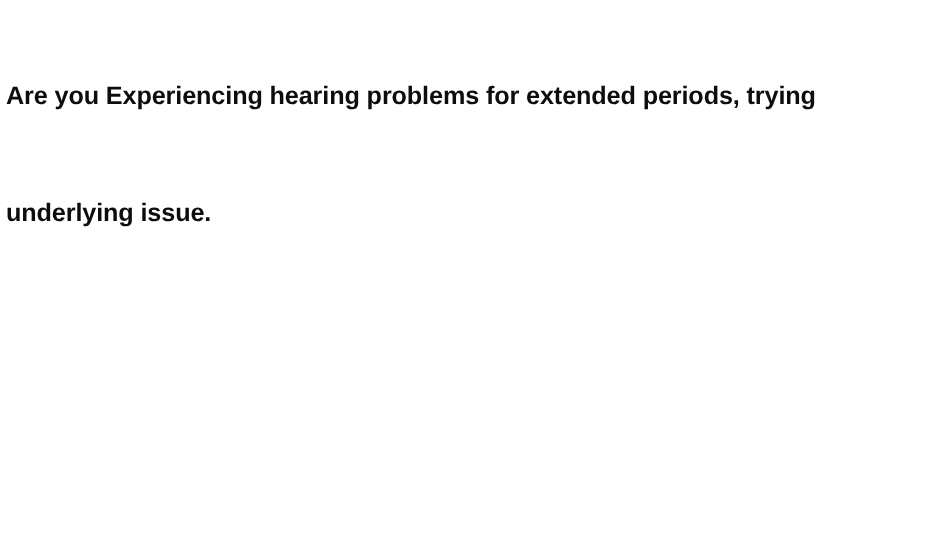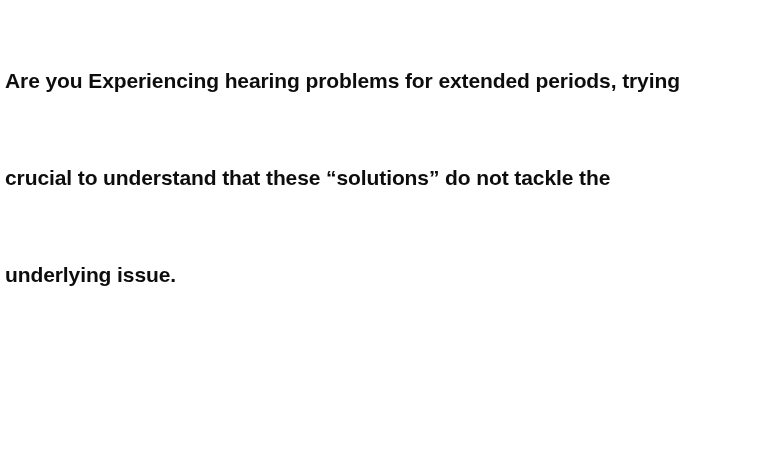--- a/index.html
+++ b/index.html
@@ -36,17 +36,16 @@
     white-space: pre;
   }
 </style>
 </head>
 <body>
 
 <div id="text-page">
 
   <p class="paragraph">
     <span class="line">Are you Experiencing hearing problems for extended periods, trying</span>
-    <span class="line">crucial to understand that these “solutions” do not tackle the</span>
     <span class="line">underlying issue.</span>
   </p>
 
 </div>
 
 </body></html>

